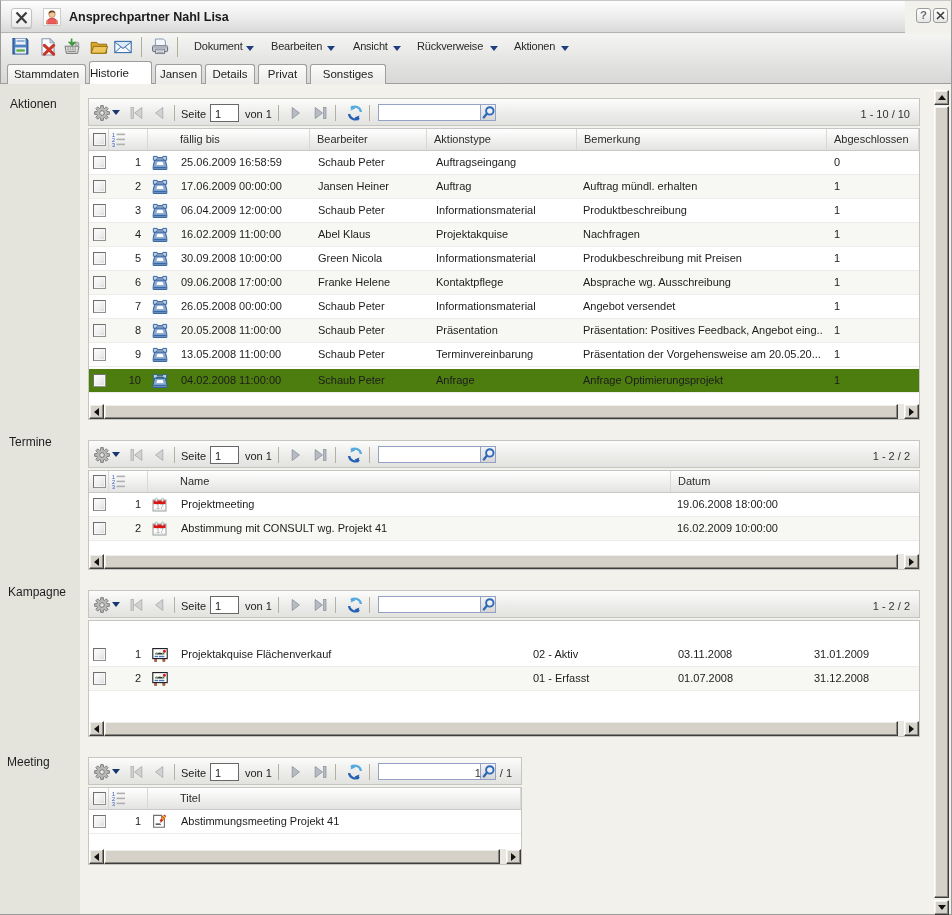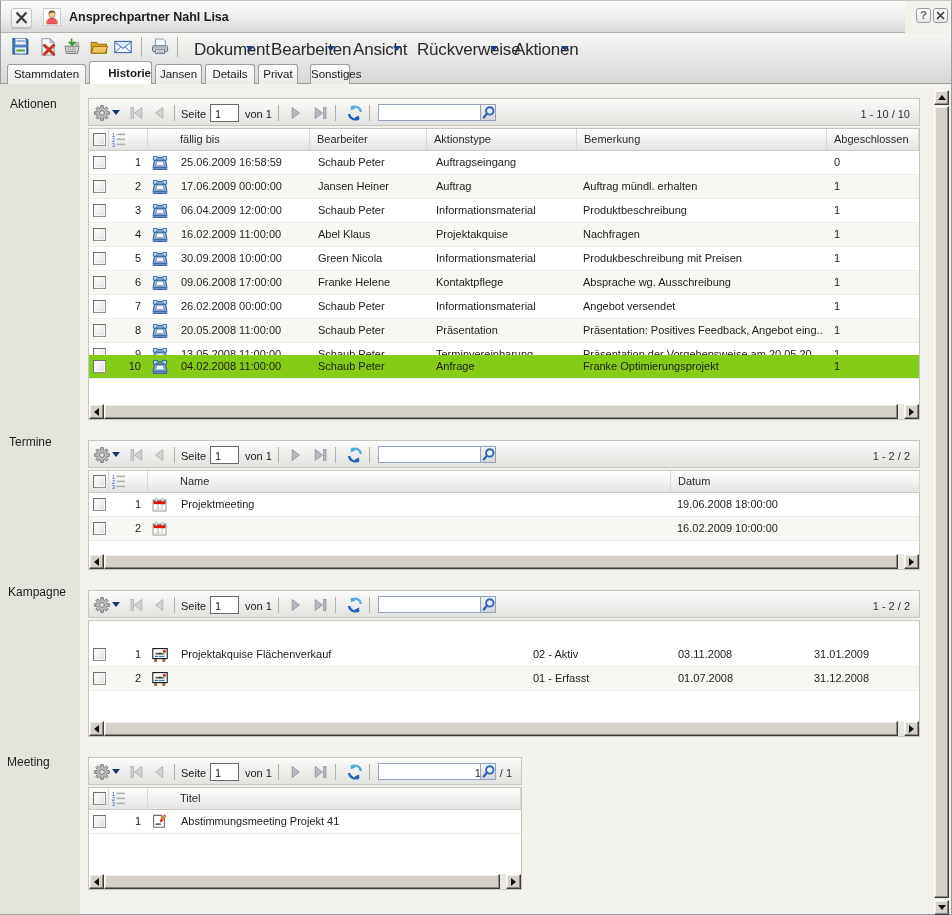--- a/index.html
+++ b/index.html
@@ -3,25 +3,25 @@
 *{margin:0;padding:0;box-sizing:border-box}
 html,body{width:952px;height:915px}
 body{position:relative;font-family:"Liberation Sans",sans-serif;background:#f2f1eb;overflow:hidden;font-size:11px;color:#1c1c1c}
 .a{position:absolute}
 .win{position:absolute;left:0;top:0;width:952px;height:915px;border:1px solid #9b9b9b;border-top-color:#c7c7c7}
 .titlebar{position:absolute;left:1px;top:1px;width:904px;height:32px;background:linear-gradient(#fdfdfd,#ececec 55%,#d9d9d9);border-bottom:1px solid #b4b4b4}
 .xbtn{position:absolute;left:10px;top:7px;width:21px;height:20px;background:linear-gradient(#ffffff,#e9e9e9);border:1px solid #c2c2c2;border-radius:3px;box-shadow:0 1px 1px rgba(0,0,0,.15)}
 .minibtn{position:absolute;top:7px;width:15px;height:15px;background:linear-gradient(#ffffff,#e6e6e6);border:1px solid #9c9c9c;border-radius:3px;text-align:center;line-height:13px;font-weight:bold}
 .titletxt{position:absolute;left:68px;top:9px;font-size:12.5px;font-weight:bold;color:#1a1a1a}
 .toolrow{position:absolute;left:1px;top:34px;width:950px;height:50px;background:linear-gradient(#f5f5f4,#e2e2e0 60%,#d7d7d5)}
-.menu{position:absolute;top:6px;font-size:17px;letter-spacing:-0.2px;color:#2a2a2a}
+.menu{position:absolute;top:6px;font-size:11px;letter-spacing:-0.2px;color:#2a2a2a}
 .mtri{position:absolute;top:12px;width:0;height:0;border-left:4px solid transparent;border-right:4px solid transparent;border-top:5px solid #1f3e80}
 .tab{position:absolute;height:20px;top:64px;background:linear-gradient(#fcfcfb,#ebebe8);border:1px solid #9d9d9d;border-bottom:none;border-radius:3px 3px 0 0;text-align:center;font-size:11.5px;color:#222;line-height:19px}
 .tabline{position:absolute;left:1px;top:83px;width:950px;height:1px;background:#9d9d9d}
-.tabact{position:absolute;left:89px;top:61px;width:63px;height:23px;background:#fff;border:1px solid #9d9d9d;border-bottom:none;border-radius:3px 3px 0 0;text-align:right;font-weight:bold;font-size:11.5px;line-height:22px}
+.tabact{position:absolute;left:89px;top:61px;width:63px;height:23px;background:#fff;border:1px solid #9d9d9d;border-bottom:none;border-radius:3px 3px 0 0;text-align:left;font-weight:normal;font-size:11.5px;line-height:22px}
 .leftcol{position:absolute;left:0px;top:84px;width:80px;height:830px;background:#e4e4dd}
 .seclab{position:absolute;font-size:12px;color:#1d1d1d}
 .pager{position:absolute;height:28px;background:linear-gradient(#fcfcfb,#ebebe9 60%,#e2e2df);border:1px solid #c5c5c2}
 .grid{position:absolute;background:#fff;border:1px solid #c5c5c2}
 .ghead{position:absolute;left:0;top:0;right:0;height:22px;background:linear-gradient(#ffffff,#f0f0ef 55%,#e3e3e1);border-bottom:1px solid #c9c9c7}
 .hcell{position:absolute;top:0;height:21px;line-height:21px;color:#2b2b2b;border-right:1px solid #d8d8d6;padding-left:7px;overflow:hidden}
 .row{position:absolute;left:0;right:0;height:24px;border-bottom:1px solid #ececea}
 .rtx{position:absolute;top:5px;white-space:nowrap;overflow:hidden}
 .num{position:absolute;top:5px;text-align:right}
 .cb{position:absolute;width:13px;height:13px;border:1px solid #919191;border-top-color:#6f6f6f;border-left-color:#6f6f6f;background:linear-gradient(135deg,#ffffff,#ededed 60%,#d7d7d7);box-shadow:inset 0 0 0 1px #f6f6f6}
@@ -117,22 +117,22 @@
 <div class="mtri" style="left:245px"></div>
 <div class="mtri" style="left:326px"></div>
 <div class="mtri" style="left:392px"></div>
 <div class="mtri" style="left:489px"></div>
 <div class="mtri" style="left:560px"></div>
 </div>
 <div class="tabline"></div>
 <div class="tab" style="left:7px;width:79px">Stammdaten</div>
 <div class="tab" style="left:155px;width:47px">Jansen</div>
 <div class="tab" style="left:205px;width:50px">Details</div>
-<div class="tab" style="left:258px;width:40px">Privat</div>
-<div class="tab" style="left:310px;width:40px">Sonstiges</div>
+<div class="tab" style="left:258px;width:49px">Privat</div>
+<div class="tab" style="left:310px;width:76px">Sonstiges</div>
 <div class="tabact">Historie</div>
 <div class="leftcol"></div>
 <div class="seclab" style="left:10px;top:97px">Aktionen</div>
 <div class="seclab" style="left:9px;top:435px">Termine</div>
 <div class="seclab" style="left:8px;top:585px">Kampagne</div>
 <div class="seclab" style="left:7px;top:755px">Meeting</div>
 <div class="pager" style="left:88px;top:98px;width:832px">
     <svg class="a" style="left:5px;top:6px" width="16" height="16" viewBox="0 0 16 16">
       <path d="M15.39 6.70 L15.39 9.30 L13.00 9.43 L12.55 10.52 L14.14 12.30 L12.30 14.14 L10.52 12.55 L9.43 13.00 L9.30 15.39 L6.70 15.39 L6.57 13.00 L5.48 12.55 L3.70 14.14 L1.86 12.30 L3.45 10.52 L3.00 9.43 L0.61 9.30 L0.61 6.70 L3.00 6.57 L3.45 5.48 L1.86 3.70 L3.70 1.86 L5.48 3.45 L6.57 3.00 L6.70 0.61 L9.30 0.61 L9.43 3.00 L10.52 3.45 L12.30 1.86 L14.14 3.70 L12.55 5.48 L13.00 6.57 Z" fill="#b9b9b9" stroke="#757575" stroke-width="0.9"></path>
       <circle cx="8" cy="8" r="2.3" fill="#e9e8e2" stroke="#757575" stroke-width="0.9"></circle>
@@ -292,21 +292,21 @@
     <div class="row" style="top:166px;background:#ffffff">
       <div class="cb" style="left:4px;top:5px"></div>
       <div class="num" style="left:20px;width:32px">7</div>
       <svg class="a" style="left:63px;top:4px" width="16" height="16" viewBox="0 0 16 16">
         <path d="M2.6 5.2 L13.4 5.2 L14.8 11.4 L14.8 14.4 L1.2 14.4 L1.2 11.4 Z" fill="#86abd6" stroke="#2d5a99" stroke-width="1"></path>
         <path d="M1.4 1.4 L5.2 1.4 L5.2 2.6 L10.8 2.6 L10.8 1.4 L14.6 1.4 L14.6 5.2 L11.4 5.2 L11.4 4 L4.6 4 L4.6 5.2 L1.4 5.2 Z" fill="#b8d0e8" stroke="#2d5a99" stroke-width="0.9"></path>
         <path d="M5.2 6.4 L10.8 6.4 L12.3 10.4 L3.7 10.4 Z" fill="#ffffff" stroke="#7a9cc4" stroke-width="0.7"></path>
         <path d="M2 12.4 L14 12.4" stroke="#39659f" stroke-width="1.1"></path>
         <path d="M1.2 13.6 L14.8 13.6" stroke="#5f87b8" stroke-width="0.8"></path>
       </svg>
-      <div class="rtx" style="left:92px;width:130px">26.02.2008 00:00:00</div>
+      <div class="rtx" style="left:92px;width:130px">26.05.2008 00:00:00</div>
       <div class="rtx" style="left:229px;width:110px">Schaub Peter</div>
       <div class="rtx" style="left:347px;width:140px">Informationsmaterial</div>
       <div class="rtx" style="left:494px;width:240px">Angebot versendet</div>
       <div class="rtx" style="left:745px;width:80px">1</div>
     </div>
     <div class="row" style="top:190px;background:#f7f7f4">
       <div class="cb" style="left:4px;top:5px"></div>
       <div class="num" style="left:20px;width:32px">8</div>
       <svg class="a" style="left:63px;top:4px" width="16" height="16" viewBox="0 0 16 16">
         <path d="M2.6 5.2 L13.4 5.2 L14.8 11.4 L14.8 14.4 L1.2 14.4 L1.2 11.4 Z" fill="#86abd6" stroke="#2d5a99" stroke-width="1"></path>
@@ -330,34 +330,34 @@
         <path d="M5.2 6.4 L10.8 6.4 L12.3 10.4 L3.7 10.4 Z" fill="#ffffff" stroke="#7a9cc4" stroke-width="0.7"></path>
         <path d="M2 12.4 L14 12.4" stroke="#39659f" stroke-width="1.1"></path>
         <path d="M1.2 13.6 L14.8 13.6" stroke="#5f87b8" stroke-width="0.8"></path>
       </svg>
       <div class="rtx" style="left:92px;width:130px">13.05.2008 11:00:00</div>
       <div class="rtx" style="left:229px;width:110px">Schaub Peter</div>
       <div class="rtx" style="left:347px;width:140px">Terminvereinbarung</div>
       <div class="rtx" style="left:494px;width:240px">Präsentation der Vorgehensweise am 20.05.20...</div>
       <div class="rtx" style="left:745px;width:80px">1</div>
     </div>
-    <div class="row" style="top:226px;background:#84cc16">
+    <div class="row" style="top:240px;background:#4d7c0f">
       <div class="cb" style="left:4px;top:5px"></div>
       <div class="num" style="left:20px;width:32px">10</div>
       <svg class="a" style="left:63px;top:4px" width="16" height="16" viewBox="0 0 16 16">
         <path d="M2.6 5.2 L13.4 5.2 L14.8 11.4 L14.8 14.4 L1.2 14.4 L1.2 11.4 Z" fill="#86abd6" stroke="#2d5a99" stroke-width="1"></path>
         <path d="M1.4 1.4 L5.2 1.4 L5.2 2.6 L10.8 2.6 L10.8 1.4 L14.6 1.4 L14.6 5.2 L11.4 5.2 L11.4 4 L4.6 4 L4.6 5.2 L1.4 5.2 Z" fill="#b8d0e8" stroke="#2d5a99" stroke-width="0.9"></path>
         <path d="M5.2 6.4 L10.8 6.4 L12.3 10.4 L3.7 10.4 Z" fill="#ffffff" stroke="#7a9cc4" stroke-width="0.7"></path>
         <path d="M2 12.4 L14 12.4" stroke="#39659f" stroke-width="1.1"></path>
         <path d="M1.2 13.6 L14.8 13.6" stroke="#5f87b8" stroke-width="0.8"></path>
       </svg>
       <div class="rtx" style="left:92px;width:130px">04.02.2008 11:00:00</div>
       <div class="rtx" style="left:229px;width:110px">Schaub Peter</div>
       <div class="rtx" style="left:347px;width:140px">Anfrage</div>
-      <div class="rtx" style="left:494px;width:240px">Franke Optimierungsprojekt</div>
+      <div class="rtx" style="left:494px;width:240px">Anfrage Optimierungsprojekt</div>
       <div class="rtx" style="left:745px;width:80px">1</div>
     </div>
     <div class="hs" style="width:830px">
       <div class="sq" style="left:0;top:0;width:15px;height:15px"></div>
       <div class="tri" style="left:5px;top:4px;border-top:4px solid transparent;border-bottom:4px solid transparent;border-right:5px solid #111"></div>
       <div class="sq" style="left:15px;top:0;width:794px;height:15px"></div>
       <div class="sq" style="right:0;top:0;width:15px;height:15px"></div>
       <div class="tri" style="right:5px;top:4px;border-top:4px solid transparent;border-bottom:4px solid transparent;border-left:5px solid #111"></div>
     </div>
   </div>
@@ -437,20 +437,21 @@
       <div class="cb" style="left:4px;top:5px"></div>
       <div class="num" style="left:20px;width:32px">2</div>
       <svg class="a" style="left:63px;top:4px" width="16" height="16" viewBox="0 0 16 16">
         <rect x="1" y="3" width="13" height="11" fill="#fbfbfb" stroke="#9a9a9a" stroke-width="1"></rect>
         <rect x="1.5" y="3.5" width="12" height="3.6" fill="#dd1414"></rect>
         <rect x="3.4" y="1.2" width="2" height="3.4" rx="0.8" fill="#eef2f2" stroke="#8a9a9a" stroke-width="0.6"></rect>
         <rect x="9.6" y="1.2" width="2" height="3.4" rx="0.8" fill="#eef2f2" stroke="#8a9a9a" stroke-width="0.6"></rect>
         <text x="4" y="12" font-family="Liberation Sans" font-size="7" fill="#9a9a9a">17</text>
         <rect x="1.5" y="12.6" width="12" height="1" fill="#cccccc"></rect>
       </svg>
+      <div class="rtx" style="left:92px;width:480px">Abstimmung mit CONSULT wg. Projekt 41</div>
       <div class="rtx" style="left:588px;width:240px">16.02.2009 10:00:00</div>
     </div>
     <div class="hs" style="width:830px">
       <div class="sq" style="left:0;top:0;width:15px;height:15px"></div>
       <div class="tri" style="left:5px;top:4px;border-top:4px solid transparent;border-bottom:4px solid transparent;border-right:5px solid #111"></div>
       <div class="sq" style="left:15px;top:0;width:794px;height:15px"></div>
       <div class="sq" style="right:0;top:0;width:15px;height:15px"></div>
       <div class="tri" style="right:5px;top:4px;border-top:4px solid transparent;border-bottom:4px solid transparent;border-left:5px solid #111"></div>
     </div>
   </div>
@@ -579,21 +580,21 @@
     <div class="psep" style="left:280px"></div>
     <div class="sfield" style="left:289px;width:103px"></div>
     <div class="count" style="right:9px">1 - 1 / 1</div>
     <div class="sbtn" style="left:392px">
       <svg class="a" style="left:1px;top:1px" width="13" height="13" viewBox="0 0 13 13">
         <circle cx="7.8" cy="4.9" r="3.7" fill="rgba(240,246,255,0.5)" stroke="#2d68b8" stroke-width="1.9"></circle>
         <path d="M5.0 7.6 L1.8 11.4" stroke="#2d68b8" stroke-width="2.3" stroke-linecap="round"></path>
       </svg>
     </div>
   </div>
-<div class="grid" style="left:88px;top:787px;width:434px;height:103px">
+<div class="grid" style="left:88px;top:787px;width:434px;height:78px">
     <div class="ghead">
       <div class="cb" style="left:4px;top:4px"></div>
       <svg class="a" style="left:23px;top:3px" width="14" height="16" viewBox="0 0 14 16">
         <text x="0" y="4.6" font-size="5.4" fill="#2a52b8" font-family="Liberation Sans">1</text>
         <text x="0" y="9.6" font-size="5.4" fill="#2a52b8" font-family="Liberation Sans">2</text>
         <text x="0" y="14.6" font-size="5.4" fill="#2a52b8" font-family="Liberation Sans">3</text>
         <rect x="4.6" y="1.6" width="8.4" height="1.6" fill="#b0b0b0"></rect>
         <rect x="4.6" y="6.6" width="8.4" height="1.6" fill="#b0b0b0"></rect>
         <rect x="4.6" y="11.6" width="8.4" height="1.6" fill="#b0b0b0"></rect>
       </svg>

